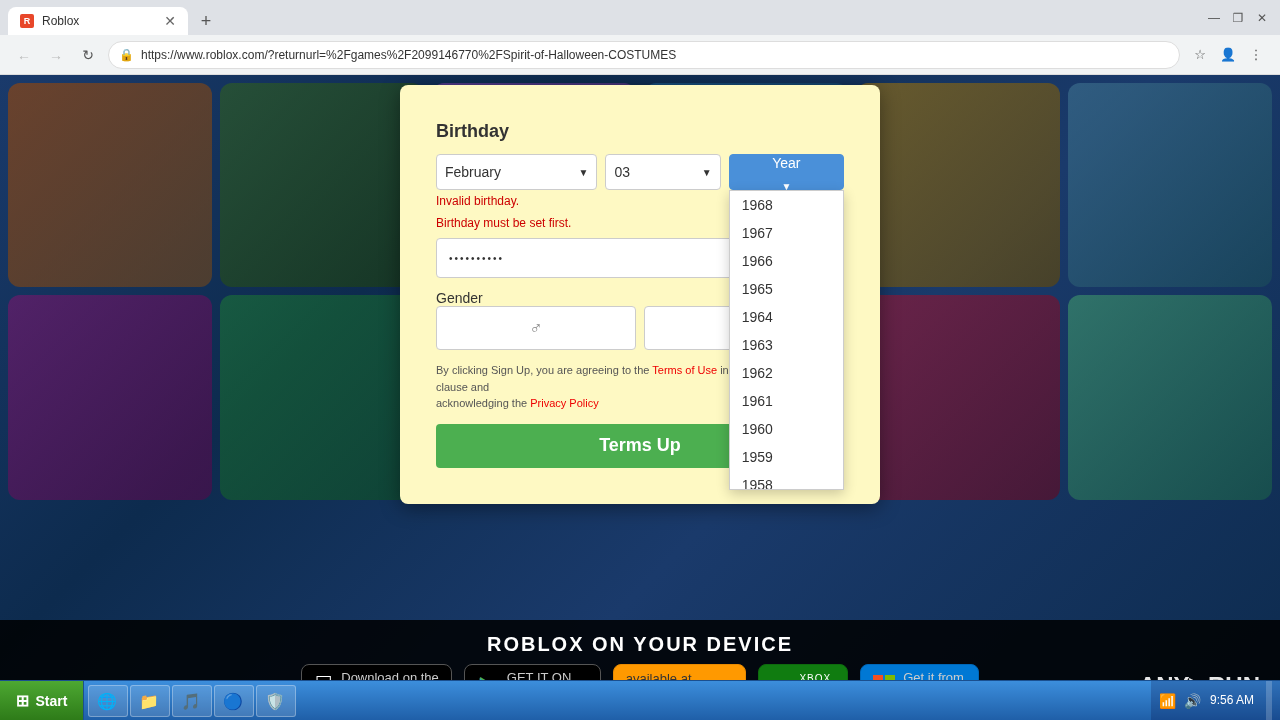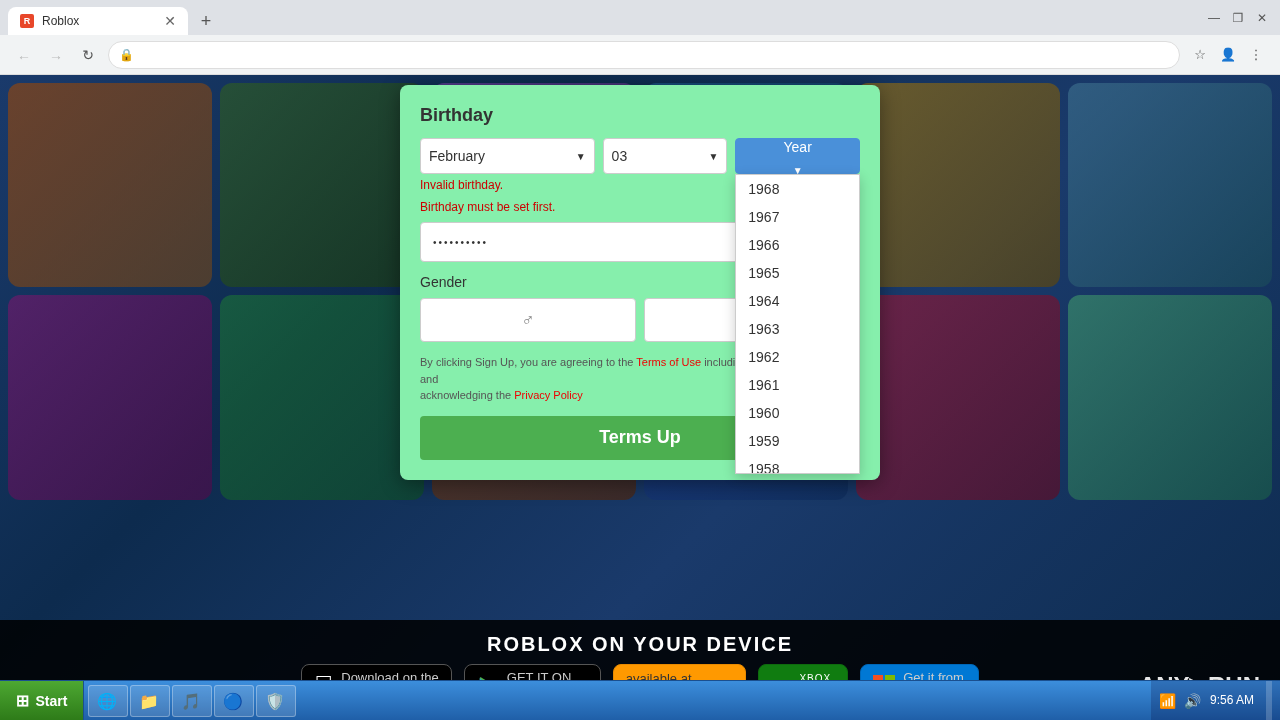--- a/index.html
+++ b/index.html
@@ -271,24 +271,24 @@
     
     .modal-overlay {
       position: absolute;
       top: 0; left: 0; right: 0; bottom: 100px;
       display: flex;
       align-items: flex-start;
       justify-content: center;
       pointer-events: none;
     }
     .modal {
-      background: #86efac;
+      background: #fef9c3;
       width: 480px;
       border-radius: 8px;
-      padding: 20px;
+      padding: 36px;
       box-shadow: 0 4px 20px rgba(0,0,0,0.4);
       pointer-events: all;
       position: relative;
       top: 10px;
     }
     .modal-section-title {
       font-size: 18px;
       font-weight: bold;
       color: #333;
       margin-bottom: 12px;
@@ -361,21 +361,20 @@
     .password-dots {
       font-size: 10px;
       letter-spacing: 2px;
       color: #333;
     }
 
     
     .gender-label {
       font-size: 14px;
       color: #333;
-      margin-bottom: 8px;
     }
     .gender-row {
       display: flex;
       gap: 8px;
       margin-bottom: 12px;
     }
     .gender-btn {
       flex: 1;
       height: 44px;
       background: white;
@@ -523,20 +522,21 @@
     <div class="browser-control-btn">✕</div>
   </div>
 </div>
 
 <div class="address-bar">
   <div class="nav-btn disabled">←</div>
   <div class="nav-btn disabled">→</div>
   <div class="nav-btn">↻</div>
   <div class="address-input" style="position:relative; display:flex; align-items:center; flex:1; background:white; border:1px solid #ddd; border-radius:14px; padding:0 12px 0 32px; height:28px;">
     <span class="lock-icon" style="position:absolute; left:10px;">🔒</span>
+    <span class="address-text" style="font-size:12px; color:#333; white-space:nowrap; overflow:hidden;">https://www.roblox.com/?returnurl=%2Fgames%2F2099146770%2FSpirit-of-Halloween-COSTUMES</span>
   </div>
   <div class="address-actions">
     <div class="addr-action-btn">☆</div>
     <div class="addr-action-btn">👤</div>
     <div class="addr-action-btn">⋮</div>
   </div>
 </div>
 
 <div class="main-content">
 

